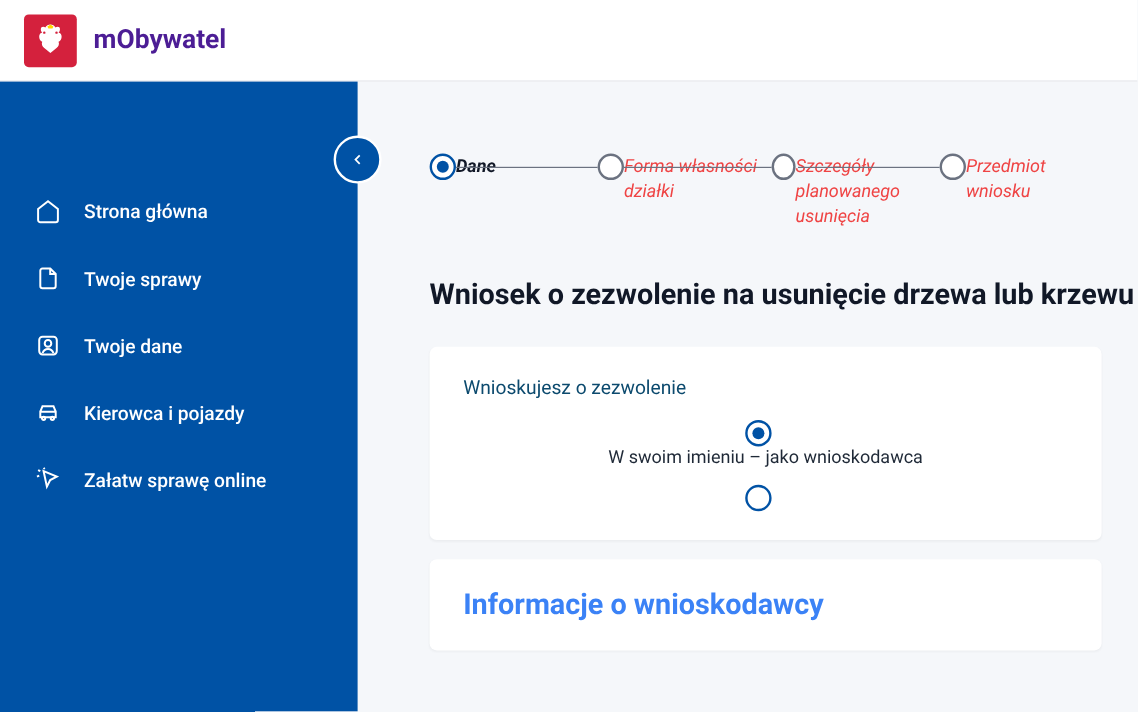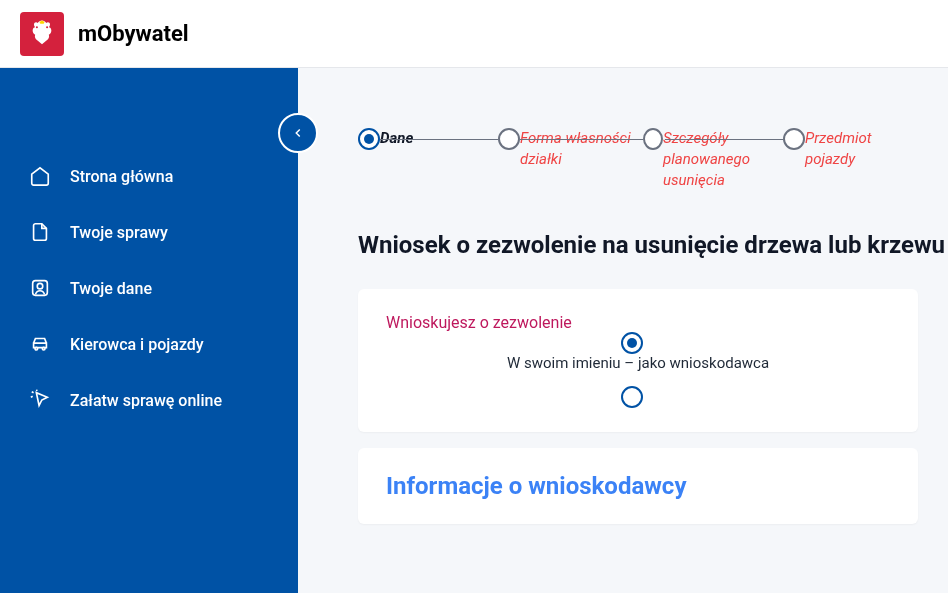--- a/index.html
+++ b/index.html
@@ -1,21 +1,21 @@
 <!DOCTYPE html>
 <html><head>
 <meta charset="utf-8">
 <style>
 * { box-sizing: border-box; margin: 0; padding: 0; }
 body { font-family: -apple-system, BlinkMacSystemFont, "Segoe UI", Roboto, Arial, sans-serif; background: #f5f7fa; width: 948px; height: 593px; overflow: hidden; }
 
 .header { background: #fff; height: 68px; display: flex; align-items: center; padding: 0 20px; border-bottom: 1px solid #e5e7eb; }
 .emblem { width: 44px; height: 44px; background: #d4213d; border-radius: 4px; margin-right: 14px; display: flex; align-items: center; justify-content: center; position: relative; }
 .emblem svg { width: 34px; height: 34px; }
-.app-title { font-size: 22px; font-weight: 700; color: #000000; }
+.app-title { font-size: 22px; font-weight: 700; color: #4c1d95; }
 
 .container { display: flex; height: calc(100% - 68px); }
 
 .sidebar { width: 298px; background: #0052a5; color: #fff; padding-top: 80px; position: relative; }
 .collapse-btn { position: absolute; top: 45px; right: -20px; width: 40px; height: 40px; border-radius: 50%; background: #0052a5; border: 2px solid #fff; display: flex; align-items: center; justify-content: center; cursor: pointer; z-index: 10; }
 .collapse-btn svg { width: 14px; height: 14px; stroke: #fff; stroke-width: 2.5; fill: none; }
 .nav-item { display: flex; align-items: center; padding: 16px 28px; cursor: pointer; font-size: 16px; font-weight: 500; }
 .nav-icon { width: 24px; height: 24px; margin-right: 18px; display: flex; align-items: center; justify-content: center; flex-shrink: 0; }
 .nav-icon svg { width: 22px; height: 22px; stroke: #fff; stroke-width: 1.8; fill: none; }
 
@@ -26,21 +26,21 @@
 .step-circle { width: 22px; height: 22px; border-radius: 50%; border: 2px solid #0052a5; background: #fff; display: flex; align-items: center; justify-content: center; margin-bottom: 16px; }
 .step-circle.active::after { content: ''; width: 10px; height: 10px; border-radius: 50%; background: #0052a5; }
 .step-circle.inactive { border-color: #6b7280; }
 .step-line { position: absolute; top: 11px; left: 22px; height: 1px; background: #6b7280; }
 .step-label { font-size: 15px; color: #ef4444; max-width: 120px; line-height: 1.4; }
 .step-label.active { font-weight: 700; color: #111827; }
 
 .page-title { font-size: 24px; font-weight: 700; color: #111827; margin-bottom: 30px; width: 600px; }
 
 .card { background: #fff; border-radius: 6px; padding: 24px 28px; margin-bottom: 16px; width: 560px; box-shadow: 0 1px 2px rgba(0,0,0,0.04); }
-.card-title { font-size: 16px; color: #be185d; }
+.card-title { font-size: 16px; color: #0c4a6e; margin-bottom: 18px; }
 .section-title { font-size: 24px; font-weight: 700; color: #3b82f6; }
 .radio-group { display: flex; flex-direction: column; gap: 14px; }
 .radio-item { display: flex; align-items: center; cursor: pointer; flex-direction: column; }
 .radio-circle { width: 22px; height: 22px; border-radius: 50%; border: 2px solid #0052a5; margin-right: 12px; display: flex; align-items: center; justify-content: center; flex-shrink: 0; }
 .radio-circle.selected::after { content: ''; width: 10px; height: 10px; border-radius: 50%; background: #0052a5; }
 .radio-label { font-size: 15px; color: #1f2937; }
 </style>
 </head>
 <body>
 
@@ -123,21 +123,21 @@
         <div class="step-line" style="width:123px"></div>
         <div class="step-label">Forma własności działki</div>
       </div>
       <div class="step" style="width:140px">
         <div class="step-circle inactive"></div>
         <div class="step-line" style="width:118px"></div>
         <div class="step-label">Szczegóły planowanego usunięcia</div>
       </div>
       <div class="step">
         <div class="step-circle inactive"></div>
-        <div class="step-label">Przedmiot pojazdy</div>
+        <div class="step-label">Przedmiot wniosku</div>
       </div>
     </div>
 
     <h1 class="page-title">Wniosek o zezwolenie na usunięcie drzewa lub krzewu</h1>
 
     <div class="card">
       <div class="card-title">Wnioskujesz o zezwolenie</div>
       <div class="radio-group">
         <div class="radio-item">
           <span class="radio-circle selected"></span>

